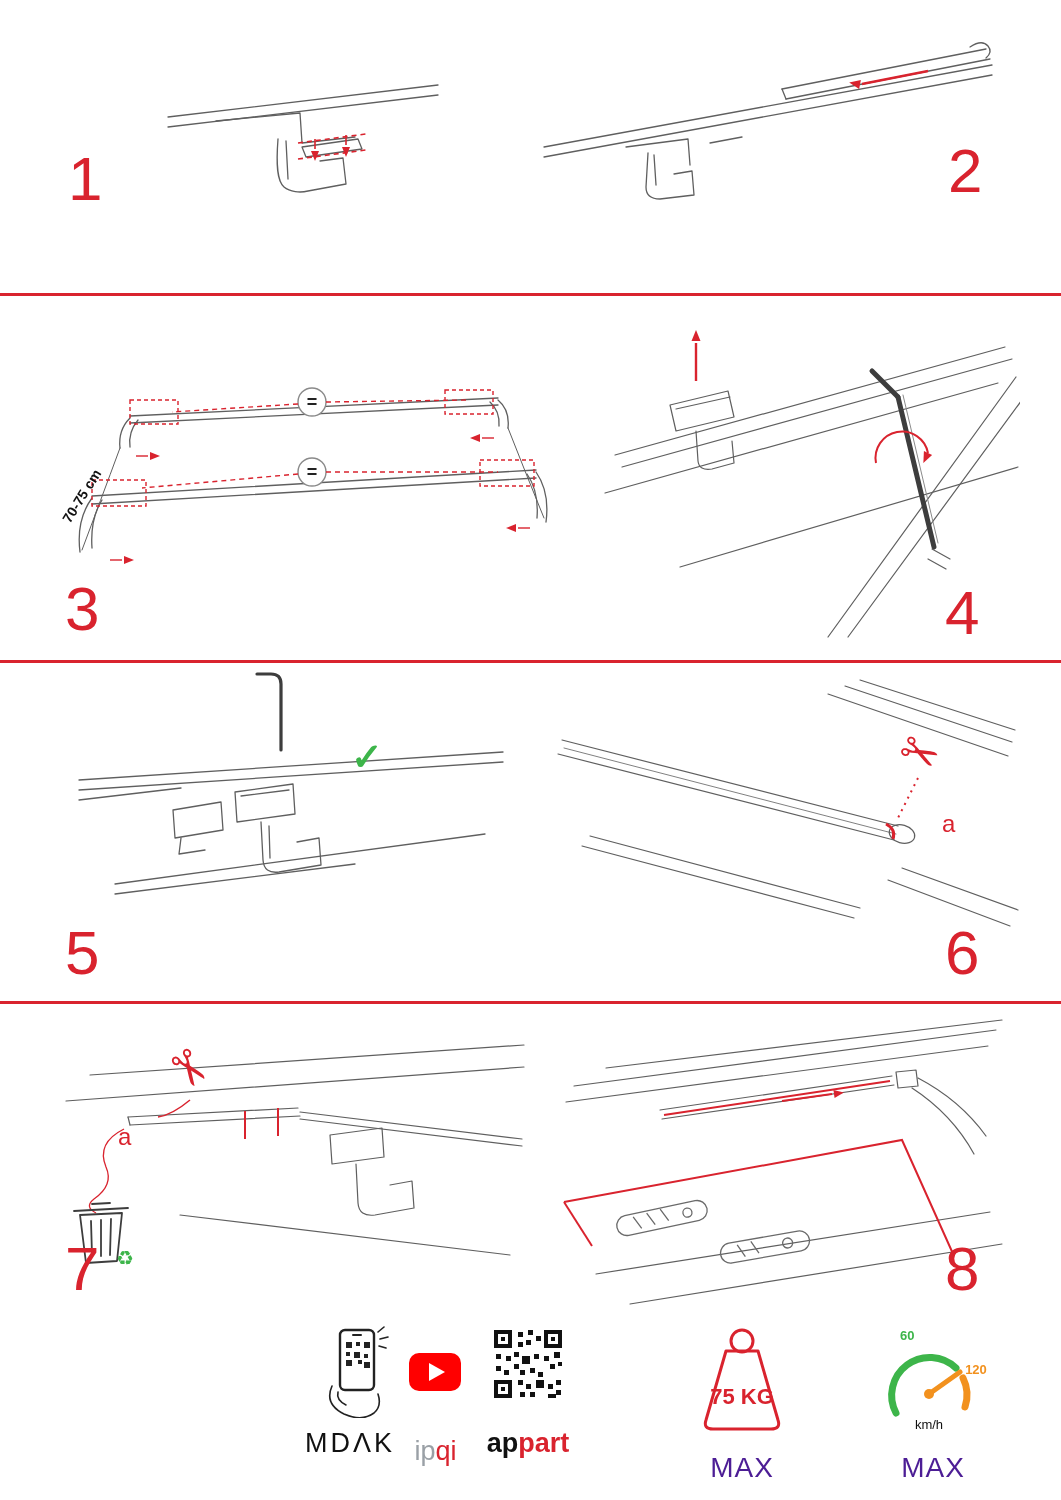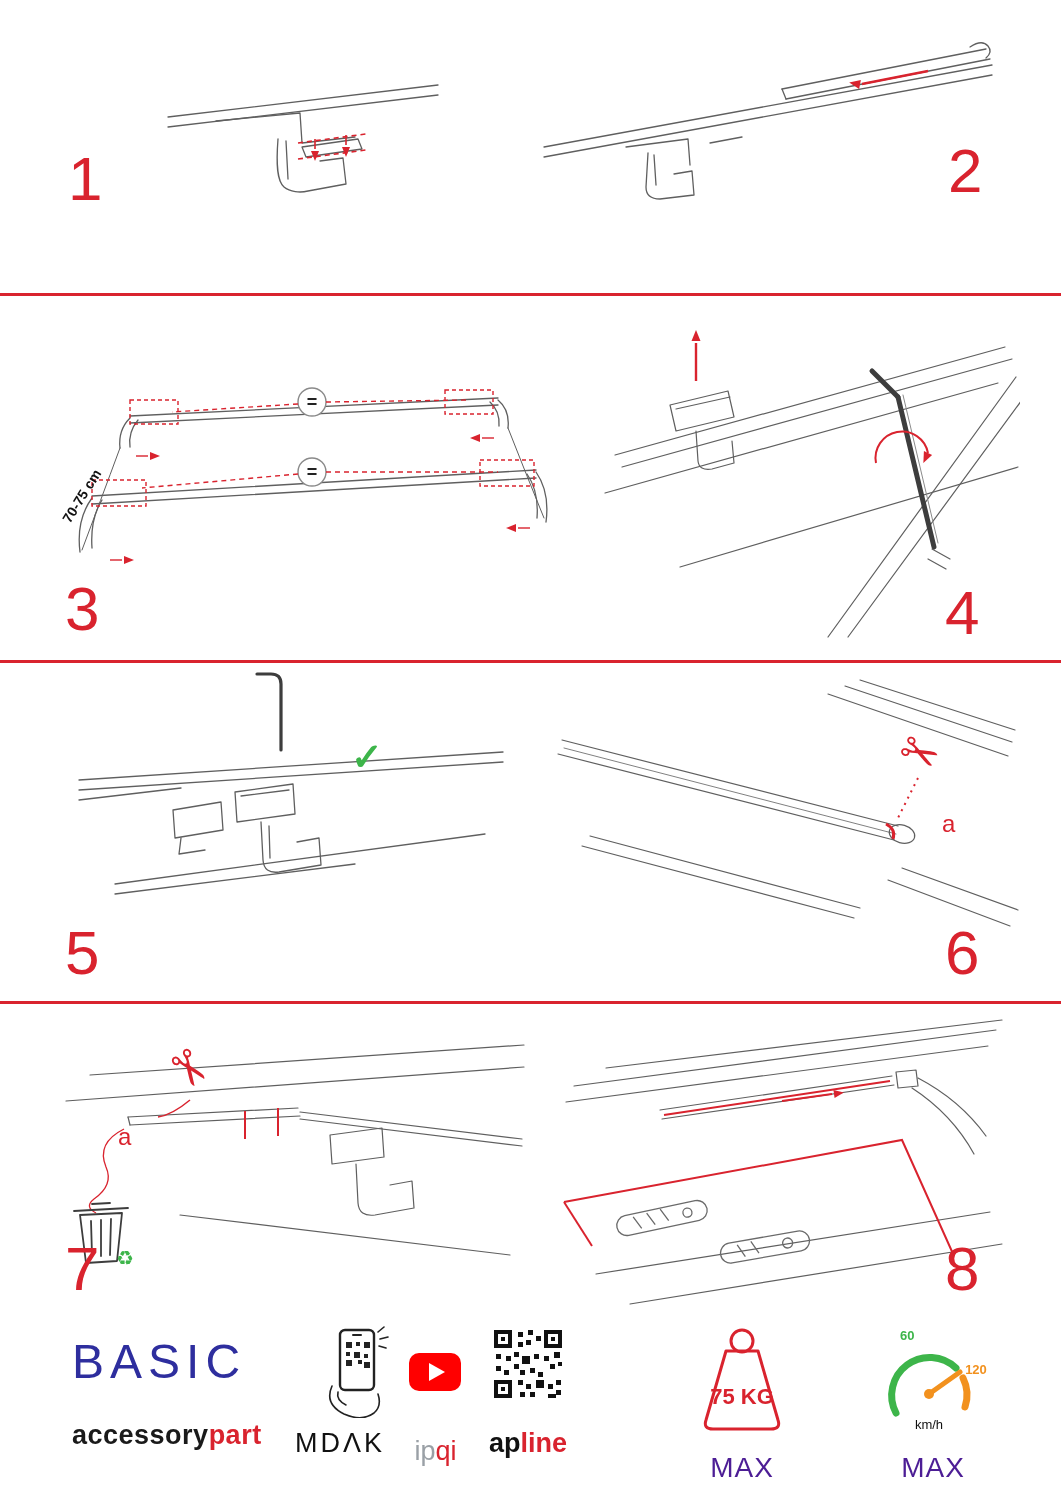--- a/index.html
+++ b/index.html
@@ -269,26 +269,20 @@
       <path d="M0,-4 L10,0 L0,4 Z" fill="#d9232e" transform="translate(284,82) rotate(-8)"></path>
     </g>
     <g stroke="#d9232e" stroke-width="2" fill="none">
       <path d="M14,190 L352,128 L404,244"></path>
       <path d="M14,190 L42,234"></path>
     </g>
   </svg>
 
   <div class="step-num" style="left:945px; top:1238px;">8</div>
 
-  <div class="abs" style="left:72px; top:1338px;">
-    <div class="brand-title">BASIC</div>
-    <div class="brand-sub" style="margin-top:34px;">
-      <span>accessory</span><span class="red-text">part</span>
-    </div>
-  </div>
 
   <svg class="abs" style="left:312px; top:1326px;" width="85" height="92" viewBox="0 0 85 92">
     <g stroke="#222" stroke-width="2.4" fill="#fff" stroke-linecap="round" stroke-linejoin="round">
       <rect x="28" y="4" width="34" height="60" rx="5"></rect>
     </g>
     <g fill="#222">
       <rect x="34" y="16" width="6" height="6"></rect>
         <rect x="44" y="16" width="4" height="4"></rect>
         <rect x="52" y="16" width="6" height="6"></rect>
       <rect x="34" y="26" width="4" height="4"></rect>
@@ -298,21 +292,21 @@
         <rect x="46" y="34" width="4" height="4"></rect>
         <rect x="52" y="36" width="6" height="6"></rect>
       <rect x="40" y="8" width="10" height="2" rx="1"></rect>
     </g>
     <g stroke="#222" stroke-width="1.6" fill="none" stroke-linecap="round">
       <path d="M66,6 L72,1 M68,13 L76,11 M67,20 L74,22"></path>
       <path d="M20,60 Q12,78 32,88 Q50,96 62,87 Q70,80 66,68"></path>
       <path d="M26,66 Q24,74 34,79"></path>
     </g>
   </svg>
-  <div class="abs partner wide" style="left:285px; top:1428px; width:110px;">MDΛK</div>
+  <div class="abs partner wide" style="left:285px; top:1428px; width:110px;text-align:right;">MDΛK</div>
 
   <svg class="abs" style="left:408px; top:1352px;" width="54" height="40" viewBox="0 0 54 40">
     <rect x="1" y="1" width="52" height="38" rx="10" fill="#ff0000"></rect>
     <polygon points="21,11 21,29 37,20" fill="#ffffff"></polygon>
   </svg>
   <div class="abs partner" style="left:398px; top:1436px; width:75px;">
     <span class="gray-text">ip</span><span class="red-text">qi</span>
   </div>
 
   <svg class="abs" style="left:492px; top:1328px;" width="72" height="72" viewBox="0 0 72 72">
@@ -356,21 +350,21 @@
         <rect x="56" y="6" width="10" height="10"></rect>
         <rect x="6" y="56" width="10" height="10"></rect>
     </g>
     <g fill="#111">
       <rect x="9" y="9" width="4" height="4"></rect>
         <rect x="59" y="9" width="4" height="4"></rect>
         <rect x="9" y="59" width="4" height="4"></rect>
     </g>
   </svg>
   <div class="abs partner bold" style="left:478px; top:1428px; width:100px;">
-    <span>ap</span><span class="red-text">line</span>
+    <span>ap</span><span class="red-text">part</span>
   </div>
 
   <svg class="abs" style="left:688px; top:1322px;" width="108" height="118" viewBox="0 0 108 118">
     <g stroke="#d9232e" stroke-width="3" fill="none" stroke-linejoin="round">
       <circle cx="54" cy="19" r="11"></circle>
       <path d="M38,29 L70,29 L90,98 Q93,107 83,107 L25,107 Q15,107 18,98 Z"></path>
     </g>
     <text x="54" y="82" font-size="22" font-weight="bold" fill="#d9232e" text-anchor="middle">75 KG</text>
   </svg>
   <div class="abs max-label" style="left:688px; top:1452px; width:108px;">MAX</div>

